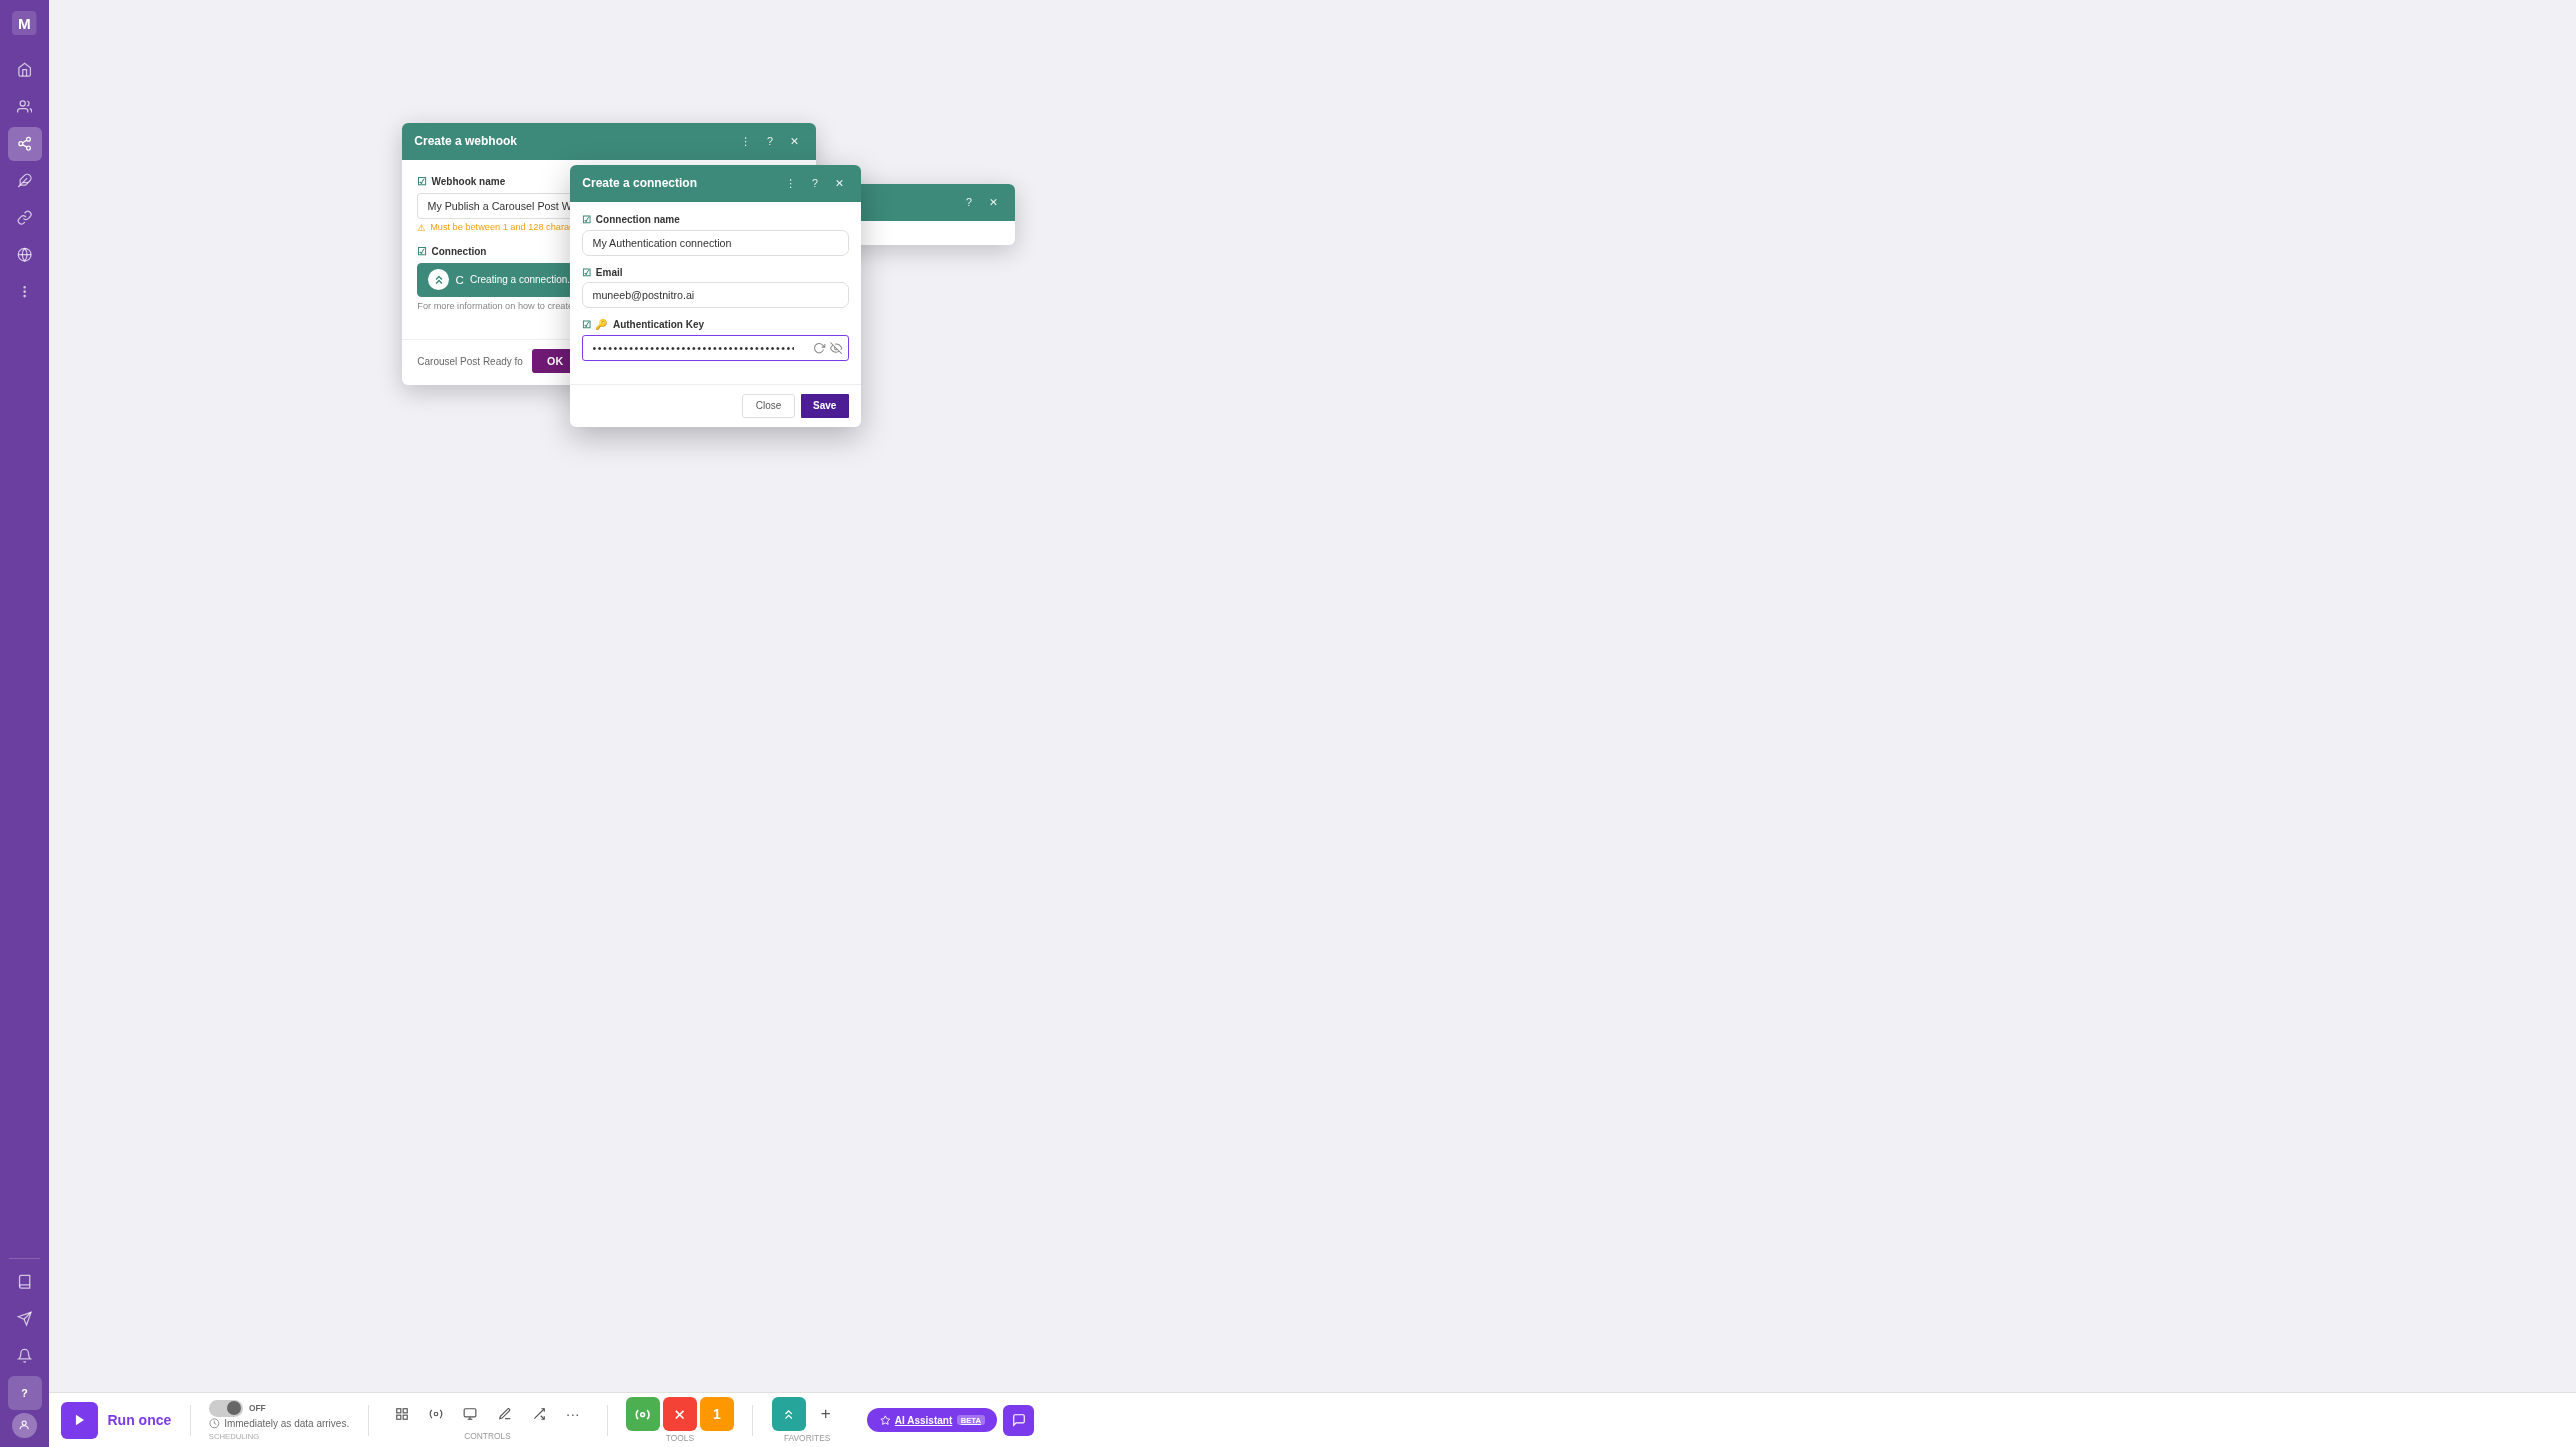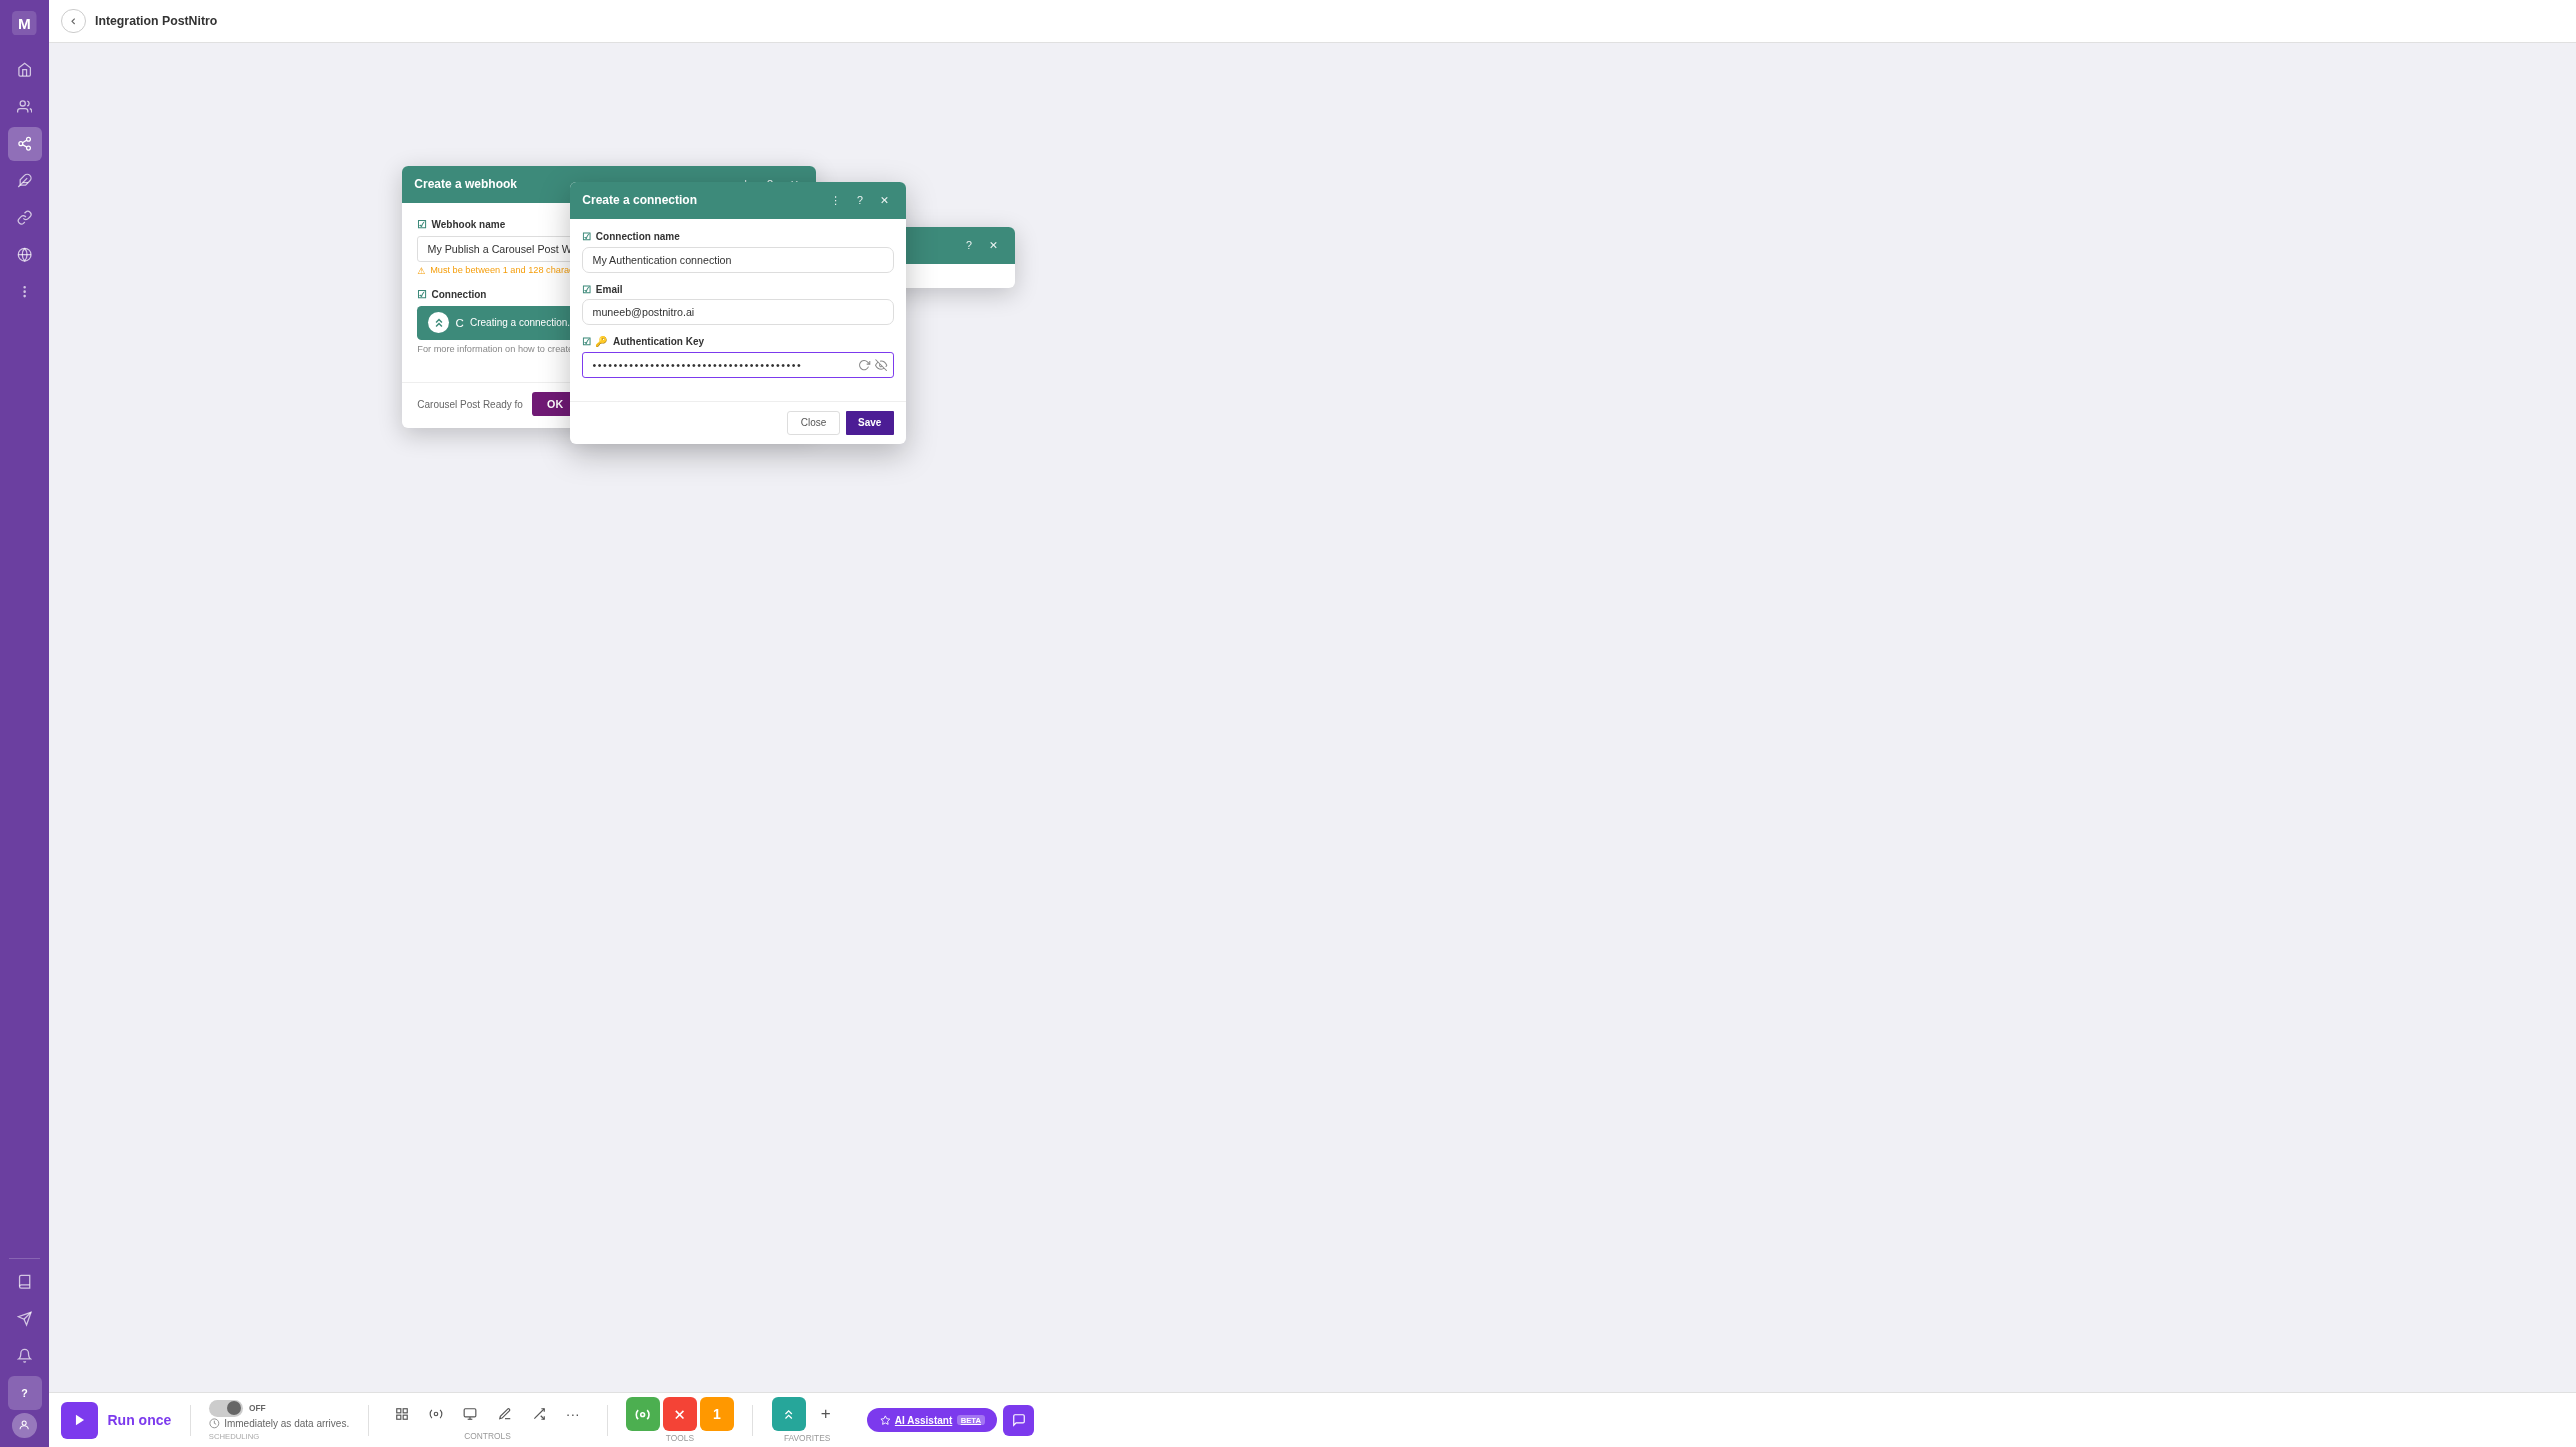--- a/index.html
+++ b/index.html
@@ -448,23 +448,23 @@
       padding: 6.1px 15.3px;
       font-size: 10.7px;
       font-weight: 600;
       cursor: pointer;
       margin-left: 6.1px;
     }
 
     
     .connection-modal {
       position: absolute;
-      top: 139px;
+      top: 165px;
       left: 521px;
-      width: 336px;
+      width: 291px;
       background: white;
       border-radius: 6.1px;
       box-shadow: 0 9.2px 31px rgba(0,0,0,0.25);
       overflow: hidden;
       z-index: 100;
     }
     .conn-modal-header {
       background: #3d8a7a;
       color: white;
       padding: 9.2px 12.3px;
@@ -663,28 +663,20 @@
       <svg width="12.3" height="12.3" viewBox="0 0 24 24" fill="none" stroke="white" stroke-width="2">
           <circle cx="12" cy="8" r="4"></circle>
           <path d="M4 20c0-4 3.6-7 8-7s8 3 8 7"></path>
         </svg>
     </div>
   </div>
 </div>
 
 <div class="main">
 
-  <div class="topbar">
-    <div class="topbar-back">
-      <svg width="10.7" height="10.7" viewBox="0 0 24 24" fill="none" stroke="#666" stroke-width="2.5">
-          <polyline points="15,18 9,12 15,6"></polyline>
-        </svg>
-    </div>
-    <div class="topbar-title">Integration PostNitro</div>
-  </div>
 
   <div class="canvas">
 
     <div class="webhook-modal">
       <div class="modal-header">
         <span class="modal-header-title">Create a webhook</span>
         <div class="modal-header-controls">
           <div class="modal-ctrl-btn">⋮</div>
           <div class="modal-ctrl-btn">?</div>
           <div class="modal-ctrl-btn">✕</div>

